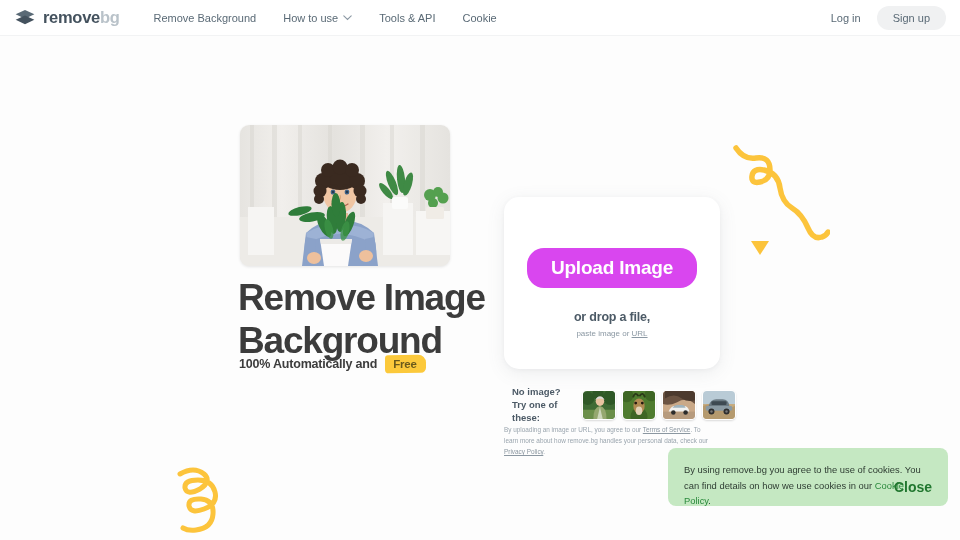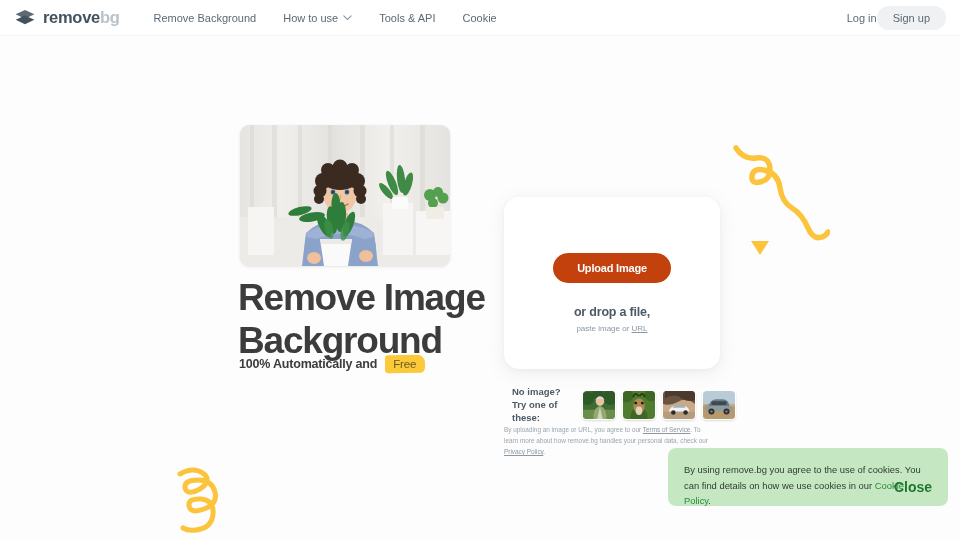--- a/index.html
+++ b/index.html
@@ -29,21 +29,21 @@
 
   .nav { display: flex; align-items: center; margin-left: 34px; }
   .nav-item {
     font-size: 11px; color: #5a6a76;
     margin-right: 27px; white-space: nowrap;
     cursor: pointer; display: flex; align-items: center;
   }
   .chev { margin-left: 5px; display: block; }
 
   .header-right { margin-left: auto; display: flex; align-items: center; margin-right: 14px; }
-  .login-link { font-size: 11px; color: #5a6a76; cursor: pointer; }
+  .login-link { font-size: 11px; color: #5a6a76; cursor: pointer; margin-right: 16px; }
   .signup-btn {
     font-size: 11px; color: #5a6a76;
     background: #f0f1f2; border: none;
     border-radius: 13px; padding: 6px 16px;
     cursor: pointer; font-family: inherit;
   }
 
   
   .hero-photo {
     position: absolute; left: 240px; top: 125px;
@@ -61,21 +61,21 @@
     color: #3c3c3c;
   }
   .subline {
     position: absolute; left: 239px; top: 355px;
     display: flex; align-items: center;
     font-size: 12.5px; font-weight: bold; color: #3c3c3c;
     letter-spacing: -0.2px;
   }
   .free-badge {
     position: relative; margin-left: 8px;
-    font-size: 11.5px; font-weight: normal; color: #6b5a1c;
+    font-size: 11.5px; font-weight: bold; color: #6b5a1c;
     padding: 3px 9px 3px 8px;
   }
   .free-badge::before {
     content: ""; position: absolute; inset: 0;
     background: #fcc93b;
     border-radius: 3px 8px 5px 4px;
     transform: skewY(-1.2deg);
     z-index: 0;
   }
   .free-badge span { position: relative; z-index: 1; }
@@ -83,23 +83,23 @@
   
   .upload-card {
     position: absolute; left: 504px; top: 197px;
     width: 216px; height: 172px;
     background: #ffffff; border-radius: 15px;
     box-shadow: 0 4px 18px rgba(100,110,120,0.11), 0 1px 4px rgba(100,110,120,0.06);
     display: flex; flex-direction: column;
     align-items: center; justify-content: center;
   }
   .upload-btn {
-    background: #c2410c; color: #ffffff;
+    background: #d946ef; color: #ffffff;
     border: none; border-radius: 17px;
-    font-size: 11px; font-weight: bold;
+    font-size: 19px; font-weight: bold;
     letter-spacing: -0.2px;
     padding: 9px 24px; cursor: pointer;
     font-family: inherit;
     margin-top: 20px;
   }
   .drop-text {
     margin-top: 22px; font-size: 12.5px;
     font-weight: bold; color: #4c5a66; letter-spacing: -0.2px;
   }
   .paste-text { margin-top: 5px; font-size: 8px; color: #8b98a3; }

